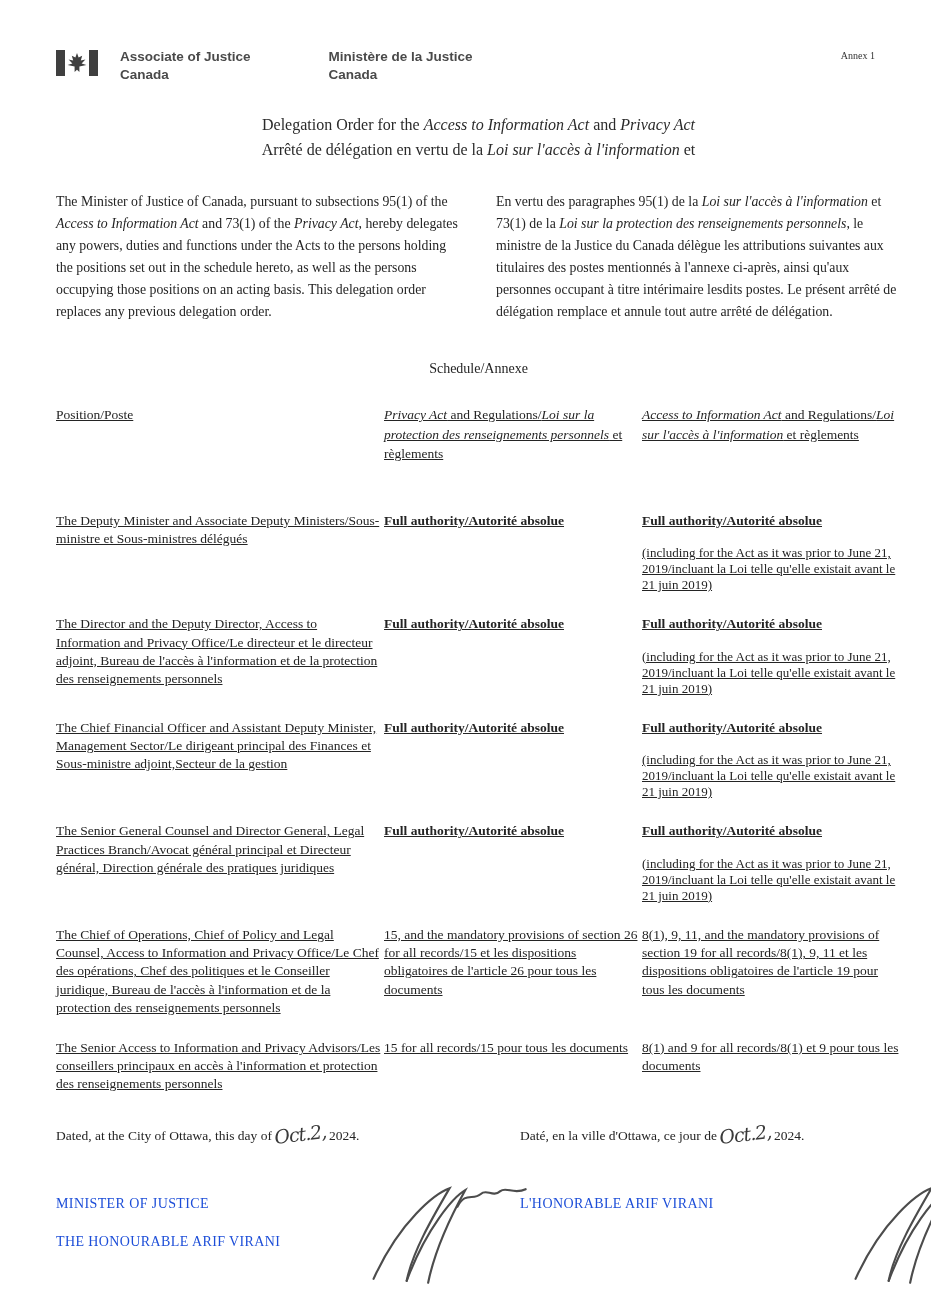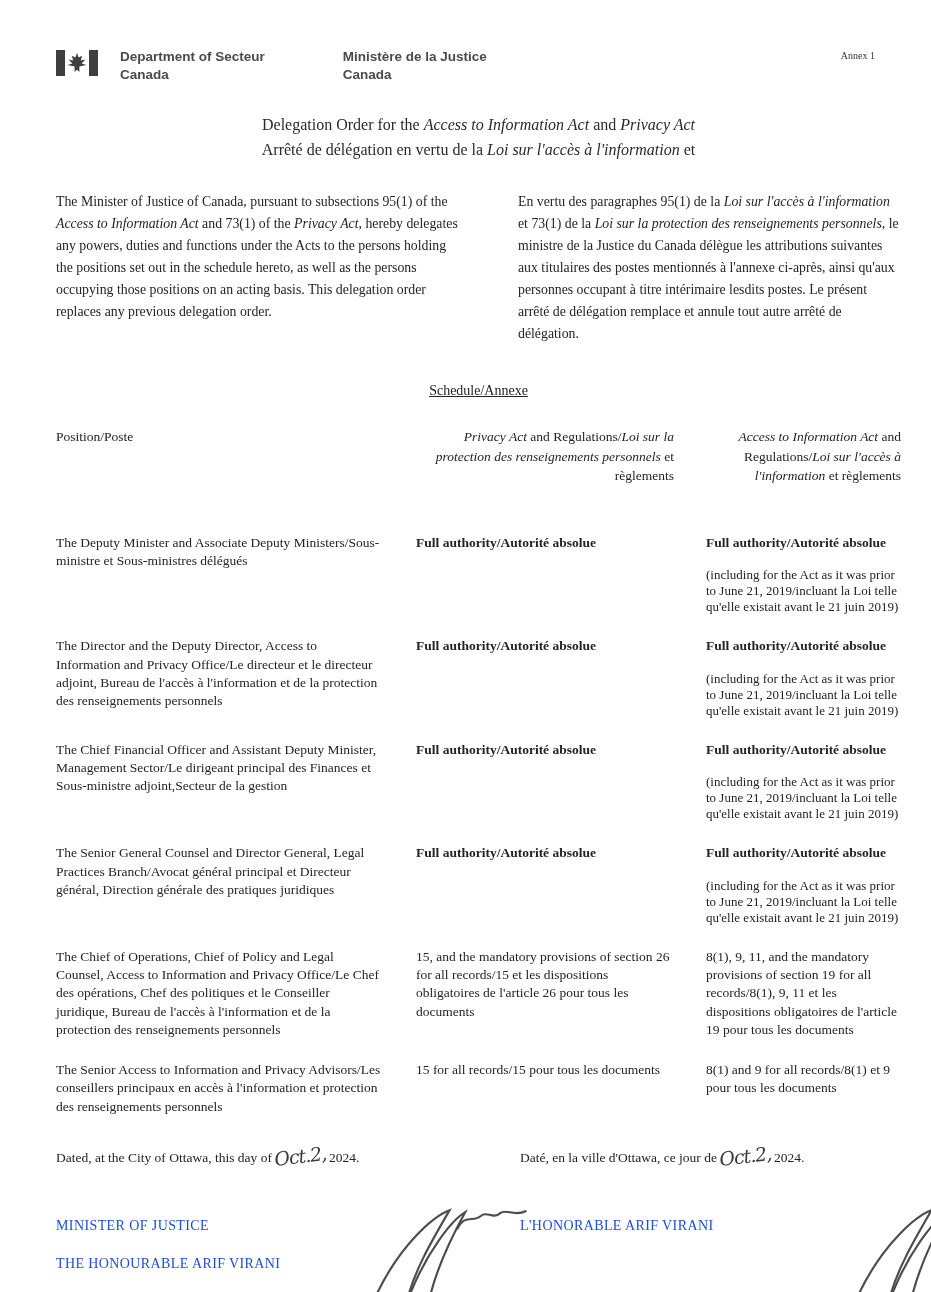--- a/index.html
+++ b/index.html
@@ -25,35 +25,36 @@
   }
   .dept-fr { margin-left:78px; }
   .annex { margin-left:auto; margin-right:26px; font-size:10px; margin-top:2px; color:#333; }
 
   
   .title { margin-top:30px; text-align:center; font-size:16px; line-height:1.55; color:#2b2b2b; }
 
   
   .intro {
     margin-top:28px;
-    display:grid; grid-template-columns:402px 1fr; column-gap:60px;
+    display:grid; grid-template-columns:402px 1fr; column-gap:38px;
     font-size:13.8px; line-height:1.6;
   }
   .intro p { margin:0; }
 
   
-  .schedule { margin-top:38px; text-align:center; font-size:14px; text-decoration:underline; }
+  .schedule { margin-top:38px; text-align:center; font-size:14px; }
 
   
   .thead, .trow {
-    display:grid; grid-template-columns:328px 258px 1fr; column-gap:32px;
+    display:grid; grid-template-columns:328px 258px 1fr; column-gap:0;
     font-size:13.5px;
+    text-decoration:underline;
   }
   .thead { margin-top:28px; line-height:1.45; }
-  .th2, .th3 { text-align:right; }
+  .th2, .th3 { text-align:left; }
   .tbody { margin-top:48px; }
   .trow { margin-bottom:22px; line-height:1.35; }
   .bold { font-weight:bold; }
   .note { margin-top:15px; font-size:13px; line-height:1.24; }
 
   
   .dated-row {
     margin-top:28px;
     display:grid; grid-template-columns:402px 1fr; column-gap:62px;
     font-size:13.5px;
@@ -84,21 +85,21 @@
 
   <div class="header">
     <span class="flag">
       <svg width="42" height="26" viewBox="0 0 42 26">
         <rect x="0" y="0" width="9" height="26" fill="#3f3f3f"></rect>
         <rect x="33" y="0" width="9" height="26" fill="#3f3f3f"></rect>
         <path fill="#3f3f3f" d="M21,3 L22.6,7.6 L26.2,5.8 L24.8,10.4 L29.4,9.6 L25.6,13.6 L30.4,15 L23.4,16.6 L23.4,22 L21,19.8 L18.6,22 L18.6,16.6 L11.6,15 L16.4,13.6 L12.6,9.6 L17.2,10.4 L15.8,5.8 L19.4,7.6 Z"></path>
       </svg>
     </span>
     <div class="dept">
-      <div>Department of Secteur</div>
+      <div>Associate of Justice</div>
       <div>Canada</div>
     </div>
     <div class="dept dept-fr">
       <div>Ministère de la Justice</div>
       <div>Canada</div>
     </div>
     <div class="annex">Annex 1</div>
   </div>
 
   <div class="title">

